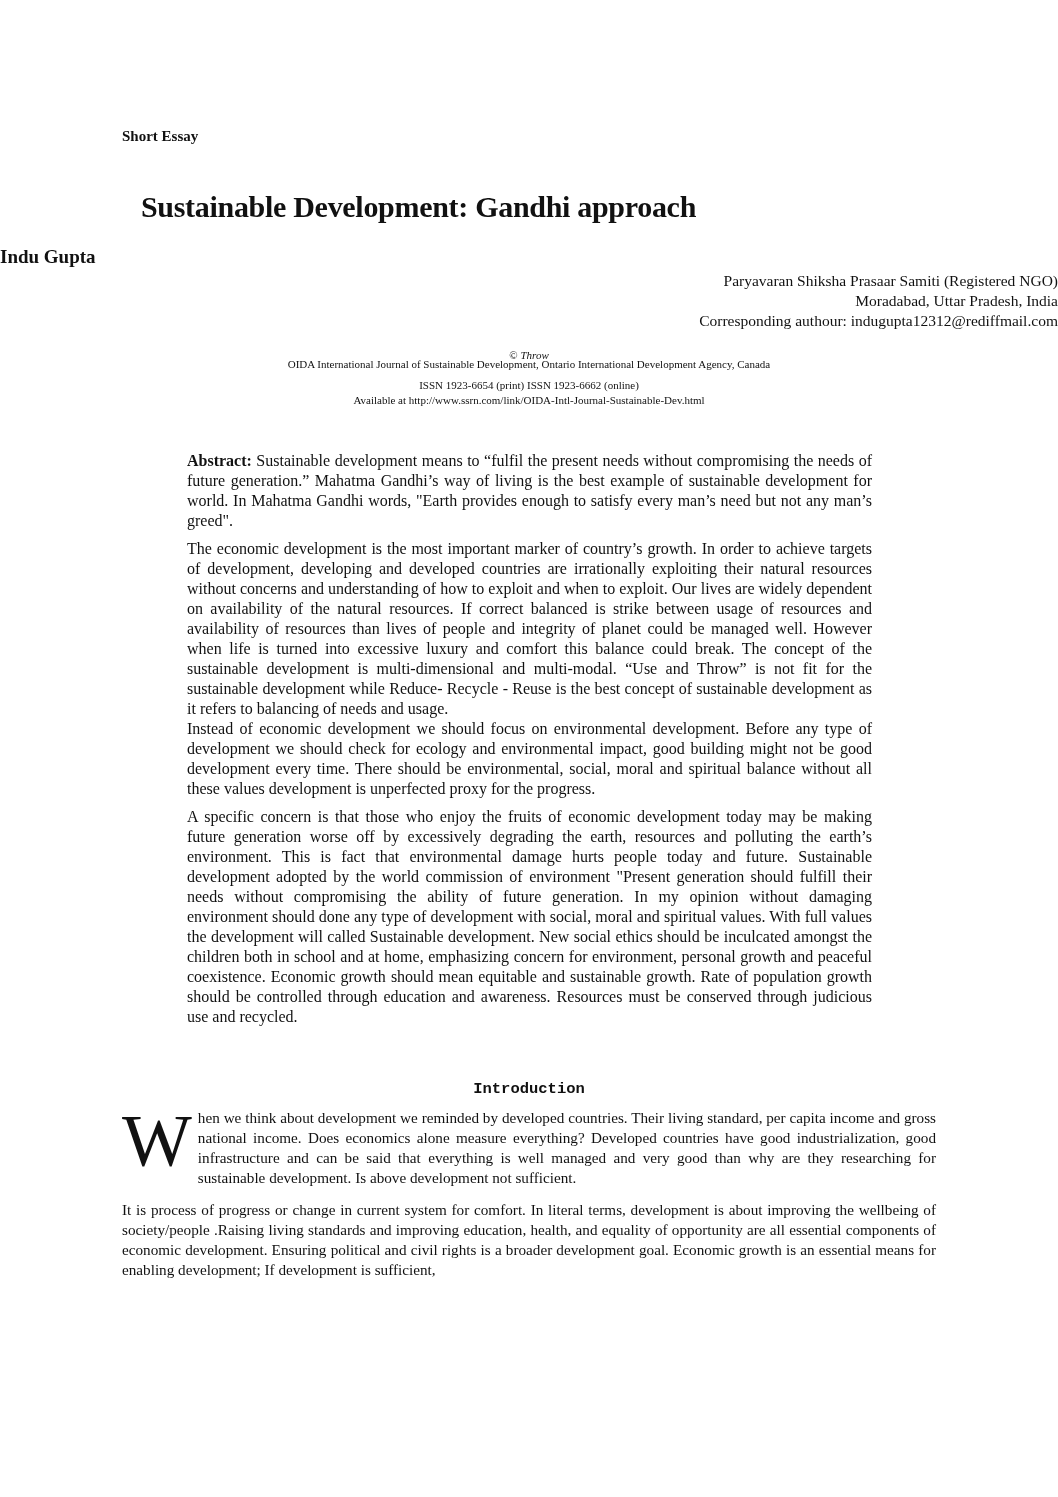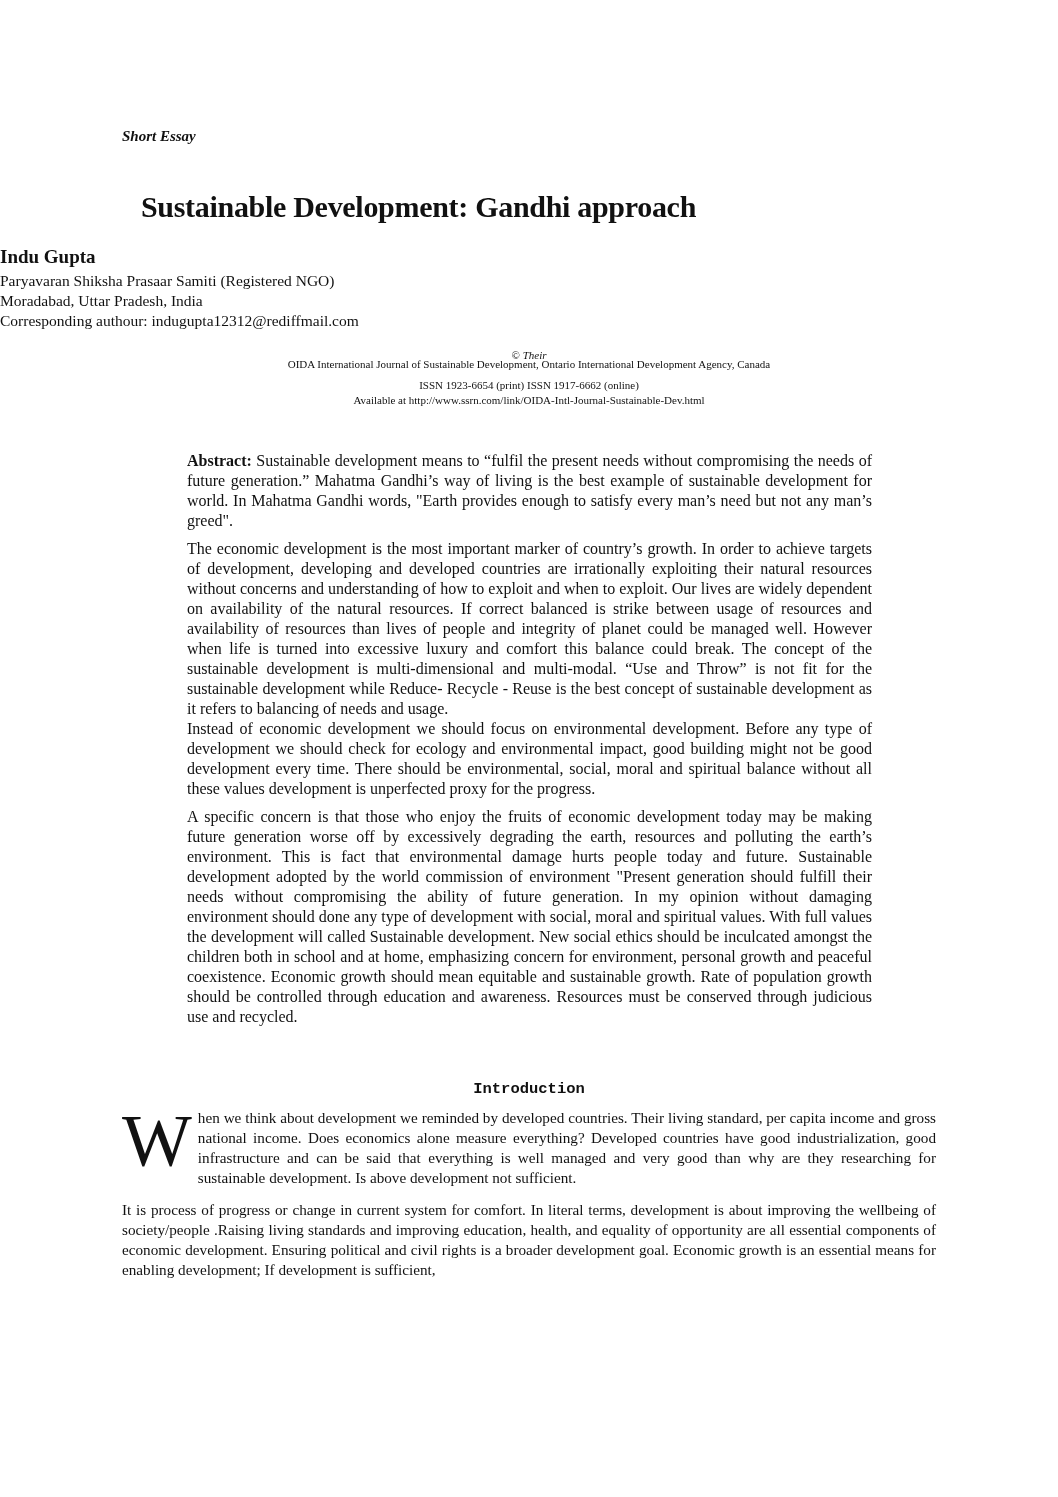--- a/index.html
+++ b/index.html
@@ -1,22 +1,22 @@
 <!DOCTYPE html>
 <html><head>
 <meta charset="utf-8">
 <style>
   html, body { margin:0; padding:0; background:#ffffff; }
   body { width:1058px; height:1497px; position:relative; overflow:hidden;
          font-family:"Liberation Serif", "DejaVu Serif", serif; color:#111; }
   .abs { position:absolute; }
-  .label { left:122px; top:128px; font-weight:bold; font-size:15px;font-style:italic; }
+  .label { left:122px; top:128px; font-weight:bold; font-size:15px; }
   .title { left:0; width:837px; top:190px; text-align:center; font-weight:bold; font-size:30px; letter-spacing:-0.3px; }
   .author { left:0; width:1058px; top:246px; font-weight:bold; font-size:19px; }
-  .aff { left:0; width:1058px; text-align:left; font-size:15.5px; }
+  .aff { left:0; width:1058px; text-align:right; font-size:15.5px; }
   .meta { left:0; width:1058px; text-align:center; font-size:11px; line-height:15px; }
   .meta i { font-style:italic; }
   .block { left:187px; width:685px; font-size:16px; line-height:20px; text-align:justify; }
   .block p { margin:0; }
   .left-block { left:122px; width:814px; font-size:15.2px; line-height:20px; text-align:justify; }
   .intro-head { left:0; width:1058px; top:1080px; text-align:center; font-weight:bold; font-size:15.5px;font-family:Liberation Mono, monospace; }
   .dropcap { float:left; font-size:74px; line-height:58px; margin:4px 6px 0 0; font-weight:normal; }
   .sub-head { font-weight:bold; }
 </style>
 </head>
@@ -24,24 +24,24 @@
 
 <div class="abs label">Short Essay</div>
 <div class="abs title">Sustainable Development: Gandhi approach</div>
 <div class="abs author">Indu Gupta</div>
 <div class="abs aff" style="top:272px">Paryavaran Shiksha Prasaar Samiti (Registered NGO)</div>
 <div class="abs aff" style="top:292px">Moradabad, Uttar Pradesh, India</div>
 <div class="abs aff" style="top:312px">Corresponding authour:  indugupta12312@rediffmail.com</div>
 
 <div class="abs meta" style="top:348px">
   <span>©</span>
-  <i>Their</i>
+  <i>Throw</i>
 </div>
 <div class="abs meta" style="top:357px">OIDA International Journal of Sustainable Development, Ontario International Development Agency, Canada</div>
-<div class="abs meta" style="top:378px">ISSN 1923-6654 (print) ISSN 1917-6662 (online)</div>
+<div class="abs meta" style="top:378px">ISSN 1923-6654 (print) ISSN 1923-6662 (online)</div>
 <div class="abs meta" style="top:393px">Available at http://www.ssrn.com/link/OIDA-Intl-Journal-Sustainable-Dev.html</div>
 
 <div class="abs block" style="top:451px">
   <p><b>Abstract:</b><span> Sustainable development means to “fulfil the present needs without compromising the needs of future generation.” Mahatma Gandhi’s way of living is the best example of sustainable development for world. In Mahatma Gandhi words, "Earth provides enough to satisfy every man’s need but not any man’s greed".</span></p>
   <p style="margin-top:8px">The economic development is the most important marker of country’s growth. In order to achieve targets of development, developing and developed countries are irrationally exploiting their natural resources without concerns and understanding of how to exploit and when to exploit. Our lives are widely dependent on availability of the natural resources. If correct balanced is strike between usage of resources and availability of resources than lives of people and integrity of planet could be managed well. However when life is turned into excessive luxury and comfort this balance could break.  The concept of the sustainable development is multi-dimensional and multi-modal. “Use and Throw” is not fit for the sustainable development while Reduce- Recycle - Reuse is the best concept of sustainable development as it refers to balancing of needs and usage.</p>
   <p>Instead of economic development we should focus on environmental development. Before any type of development we should check for ecology and environmental impact, good building might not be good development every time. There should be environmental, social, moral and spiritual balance without all these values development is unperfected proxy for the progress.</p>
   <p style="margin-top:8px">A specific concern is that those who enjoy the fruits of economic development today may be making future generation worse off by excessively degrading the earth, resources and polluting the earth’s environment. This is fact that environmental damage hurts people today and future. Sustainable development adopted by the world commission of environment "Present generation should fulfill their needs without compromising the ability of future generation. In my opinion without damaging environment should done any type of development with social, moral and spiritual values. With full values the development will called Sustainable development. New social ethics should be inculcated amongst the children both in school and at home, emphasizing concern for environment, personal growth and peaceful coexistence. Economic growth should mean equitable and sustainable growth. Rate of population growth should be controlled through education and awareness. Resources must be conserved through judicious use and recycled.</p>
 </div>
 
 <div class="abs intro-head">Introduction</div>

